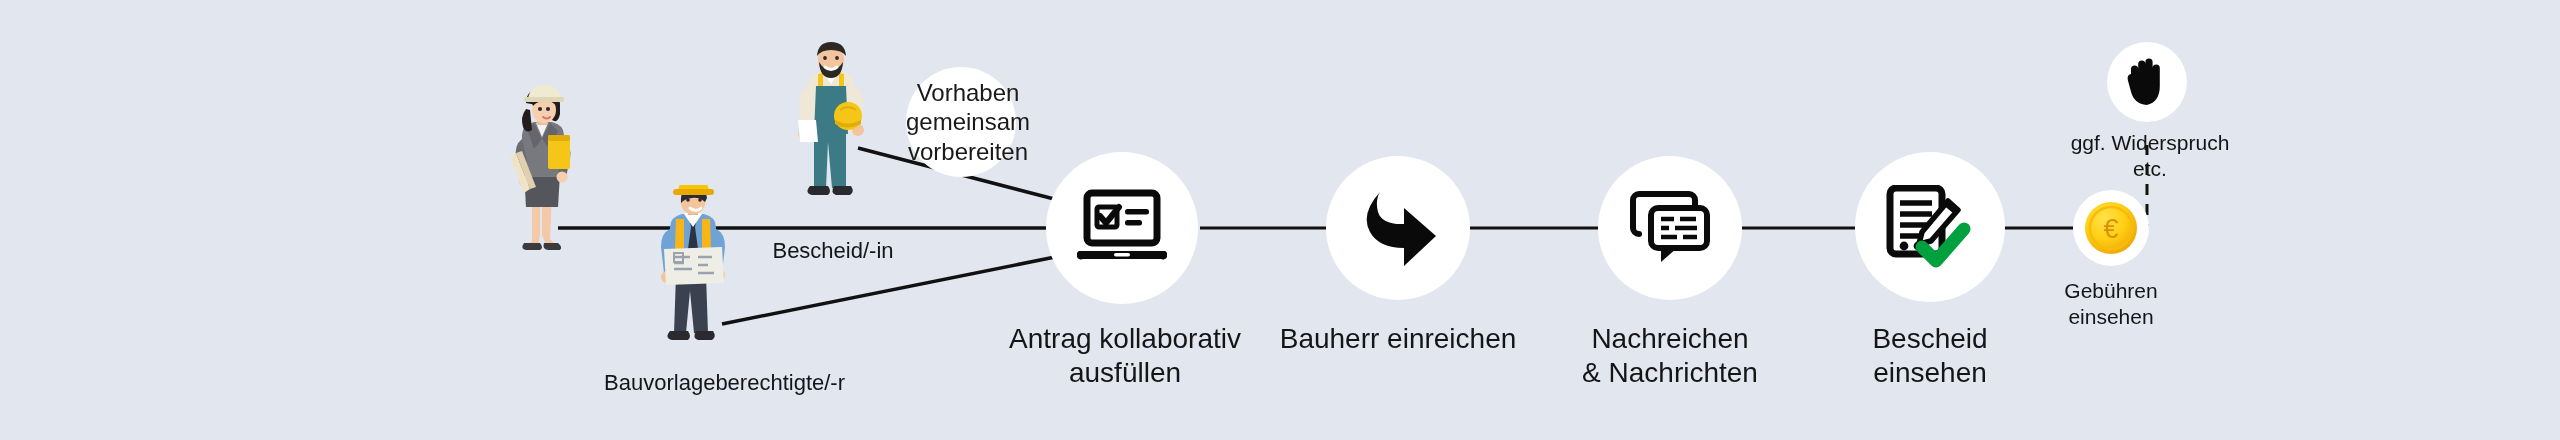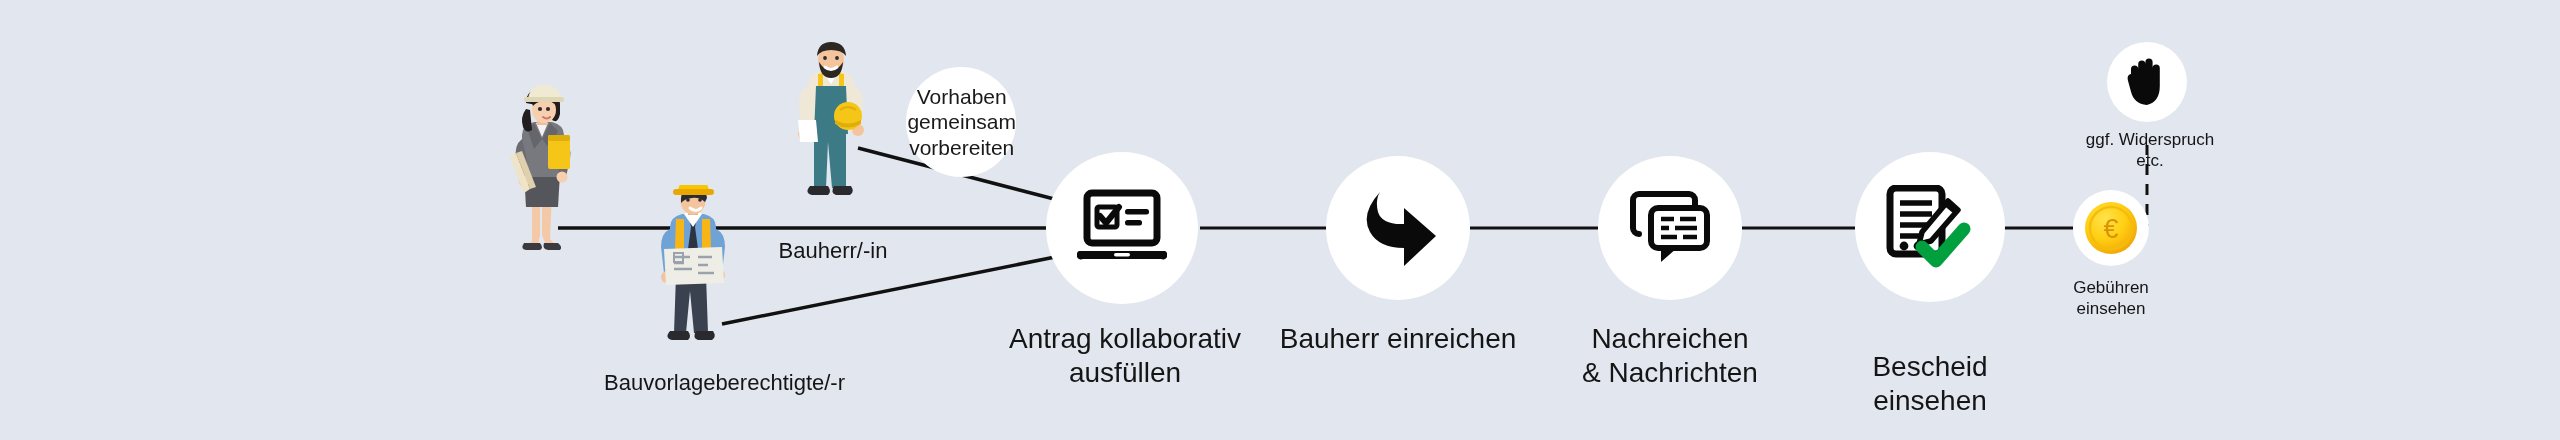--- a/index.html
+++ b/index.html
@@ -22,34 +22,34 @@
     display:flex;align-items:center;justify-content:center;
   }
   .coin-halo{
     border-radius:50%;
     background:#ffffff;
     display:flex;align-items:center;justify-content:center;
   }
   .bubble{
     border-radius:50%;
     background:#ffffff;
-    display:flex;align-items:center;justify-content:flex-end;
+    display:flex;align-items:center;justify-content:flex-start;
     text-align:center;
     line-height:1.22;
-    font-size:21px;
+    font-size:24px;
     color:#1a1a1a;
   }
   .caption{
     text-align:center;
     font-size:28px;
     line-height:1.22;
     color:#151515;
     white-space:pre-line;
   }
-  .caption.small{font-size:17px;}
+  .caption.small{font-size:21px;}
   .caption.person{font-size:22px;}
 
   .icon-svg{display:block;}
   .person-svg{display:block;}
 </style>
 </head>
 <body>
 
 <div id="stage">
 
@@ -149,21 +149,21 @@
 
       <path d="M41 20 q1 16 12 16 q11 0 12 -16 q-5 8 -12 8 q-7 0 -12 -8 z" fill="#2e2822"></path>
 
       <path d="M39 14 q1 -14 14 -14 q14 0 15 14 q-4 -6 -15 -6 q-10 0 -14 6 z" fill="#2e2822"></path>
 
       <circle cx="47" cy="16" r="1.9" fill="#2b2b33"></circle>
       <circle cx="59" cy="16" r="1.9" fill="#2b2b33"></circle>
       <path d="M47 25 q6 5 12 0" stroke="#ffffff" stroke-width="3" fill="none" stroke-linecap="round"></path>
     </svg>
   </div>
-  <div class="caption person" style="left:713px;top:238px;width:240px;">Bauherr/-in</div>
+  <div class="caption person" style="left:713px;top:238px;width:240px;">Bescheid/-in</div>
 
   <div style="left:640px;top:185px;width:110px;height:170px;">
     <svg class="person-svg" viewBox="0 0 110 170" width="110" height="170" aria-hidden="true">
 
       <path d="M36 90 L34 148 L46 148 L50 106 L54 148 L68 148 L66 90 Z" fill="#3a4250"></path>
 
       <path d="M30 146 q-6 7 2 9 l16 0 q4 -3 0 -9 z" fill="#2a2a2e"></path>
       <path d="M56 146 q-4 7 2 9 l14 0 q5 -3 1 -9 z" fill="#2a2a2e"></path>
 
       <path d="M30 42 q0 -10 12 -13 l22 0 q12 3 12 13 l0 50 l-46 0 z" fill="#6fa3d6"></path>
@@ -246,21 +246,21 @@
       <path d="M16 18 h32 M16 29 h32 M16 40 h32 M16 51 h25" stroke="#0a0a0a" stroke-width="5.5" stroke-linecap="butt"></path>
       <circle cx="20" cy="61" r="4.4" fill="#0a0a0a"></circle>
       <circle cx="34" cy="61" r="4.4" fill="#0a0a0a"></circle>
 
       <path d="M64 16 l10 9 l-27 31 l-12 3 l3 -12 z" fill="#ffffff" stroke="#0a0a0a" stroke-width="5.5" stroke-linejoin="round"></path>
       <path d="M62 19 l11 9" stroke="#0a0a0a" stroke-width="5"></path>
 
       <path d="M38 62 l14 14 l28 -32" fill="none" stroke="#00a03e" stroke-width="13" stroke-linecap="round" stroke-linejoin="round"></path>
     </svg>
   </div>
-  <div class="caption" style="left:1805px;top:322px;width:250px;margin-top:28px;">Bescheid
+  <div class="caption" style="left:1805px;top:322px;width:250px;">Bescheid
 einsehen</div>
 
   <div class="coin-halo" style="left:2073px;top:190px;width:76px;height:76px;">
     <svg class="icon-svg" width="56" height="56" viewBox="0 0 56 56">
       <defs>
         <radialGradient id="coinGrad" cx="38%" cy="32%" r="72%">
           <stop offset="0%" stop-color="#ffe24a"></stop>
           <stop offset="55%" stop-color="#ffcf12"></stop>
           <stop offset="100%" stop-color="#f0a607"></stop>
         </radialGradient>

